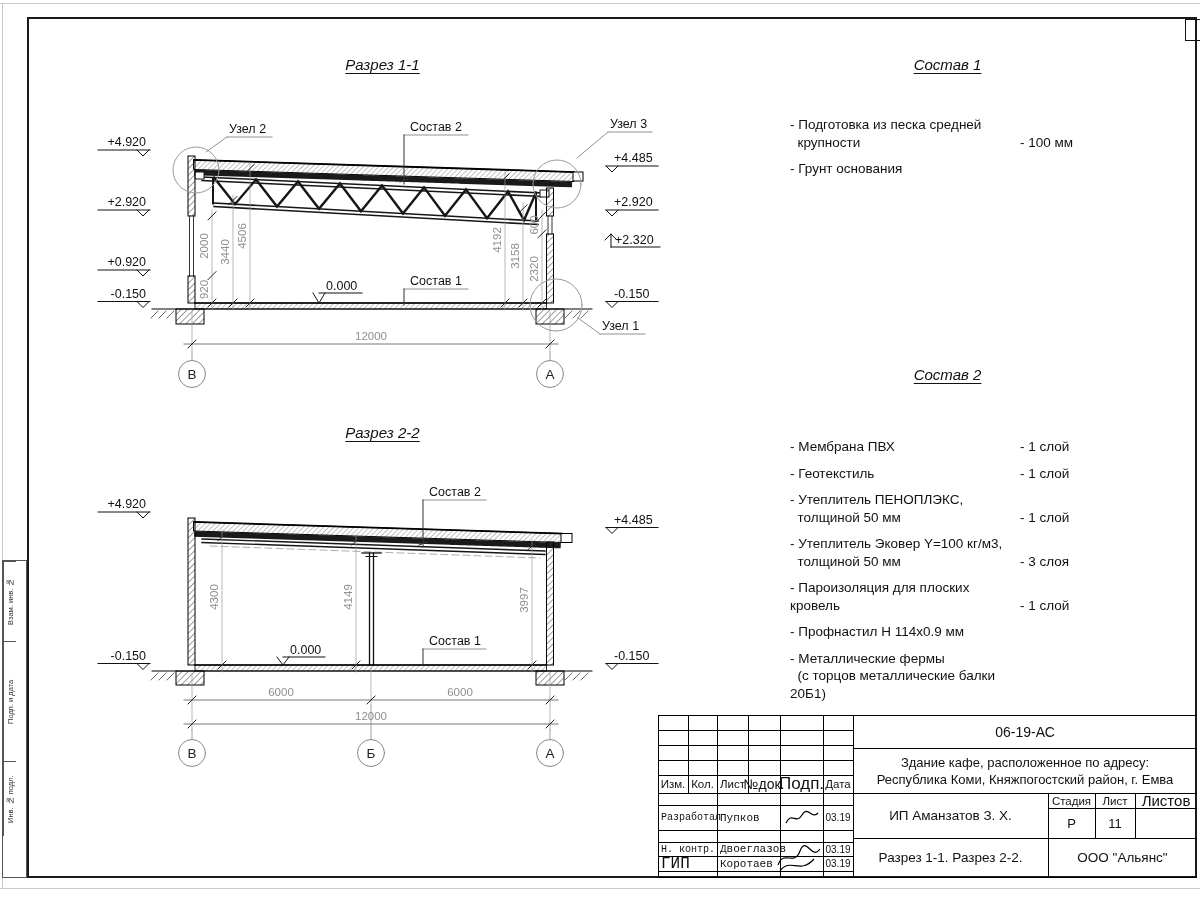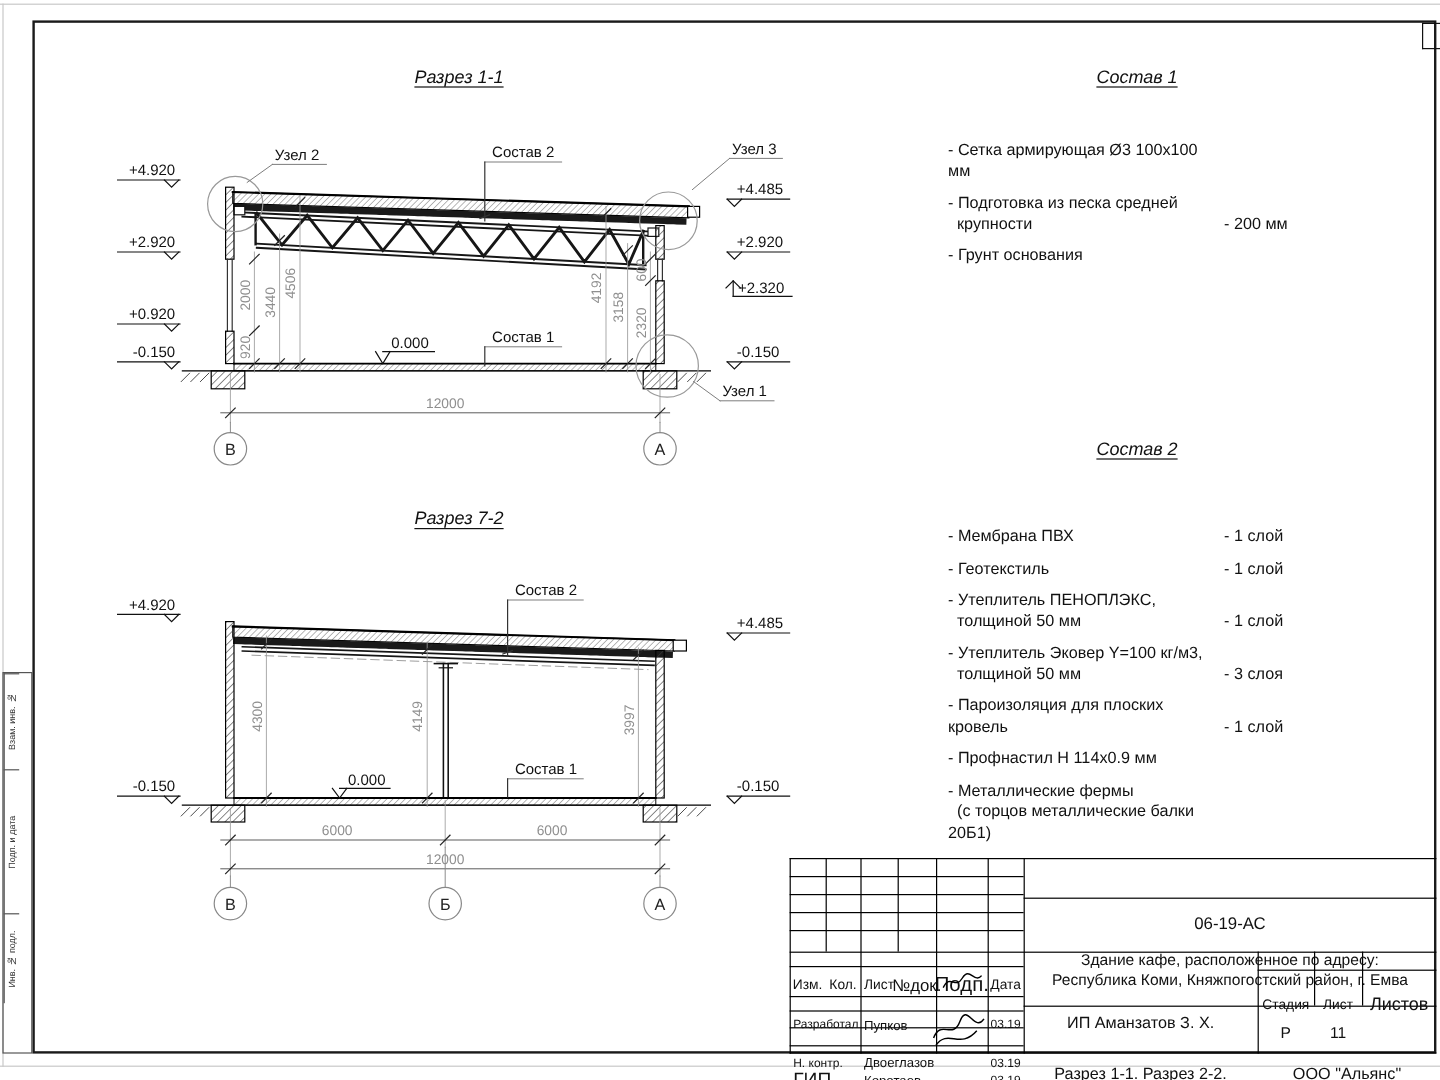--- a/index.html
+++ b/index.html
@@ -14,22 +14,22 @@
              text-decoration:underline;text-underline-offset:3px;color:#111;}
   .sostav{position:absolute;width:302px;font-size:13.5px;line-height:17.5px;}
   .sostav .item{display:flex;margin-bottom:9px;}
   .sostav .nm{flex:1;white-space:pre-wrap;}
   .sostav .vl{width:72px;white-space:pre-wrap;align-self:flex-end;}
   .notes{position:absolute;left:205px;top:796px;font-size:13px;line-height:15.5px;}
   
   #tb{position:absolute;left:658px;top:715px;width:539px;height:163px;}
   #tb .vl{position:absolute;width:1px;background:#000;}
   #tb .hl{position:absolute;height:1px;background:#000;}
-  #tb .c{position:absolute;display:flex;align-items:center;justify-content:center;text-align:center;margin-top:37px;}
-  #tb .cl{justify-content:flex-start;text-align:center;}
+  #tb .c{position:absolute;display:flex;align-items:center;justify-content:center;text-align:center;}
+  #tb .cl{justify-content:flex-start;text-align:center;font-family:Liberation Mono, monospace;}
   
   #strip{position:absolute;left:2px;top:560px;width:25px;height:318px;border:1px solid #555;box-sizing:border-box;}
   #strip .cell{position:absolute;left:0;width:12px;border-right:1px solid #555;border-bottom:1px solid #555;
                display:flex;align-items:center;justify-content:center;
                writing-mode:vertical-rl;transform:rotate(180deg);font-size:7.5px;color:#333;}
   .pre{white-space:pre-line;}
   svg text{font-family:"Liberation Sans",sans-serif;}
   .td{font-size:11.5px;fill:#8f8f8f;}
   .te{font-size:12.5px;fill:#111;}
   .tl{font-size:12.5px;fill:#111;}
@@ -47,33 +47,29 @@
   <div class="frame"></div>
   <div class="cornerbox"></div>
 
   <div id="strip">
     <div class="cell" style="top:0;height:79px">Взам. инв. №</div>
     <div class="cell" style="top:80px;height:119px">Подп. и дата</div>
     <div class="cell" style="top:200px;height:74px">Инв. № подл.</div>
   </div>
 
   <div class="sec-title" style="left:310px;top:56px;width:145px">Разрез 1-1</div>
-  <div class="sec-title" style="left:310px;top:424px;width:145px">Разрез 7-2</div>
+  <div class="sec-title" style="left:310px;top:424px;width:145px">Разрез 2-2</div>
   <div class="sec-title" style="left:875px;top:56px;width:145px">Состав 1</div>
   <div class="sec-title" style="left:875px;top:366px;width:145px">Состав 2</div>
 
   <div class="sostav" style="left:790px;top:116px">
     <div class="item">
-        <div class="nm">- Сетка армирующая Ø3 100х100 мм</div>
-        <div class="vl"></div>
-      </div>
-    <div class="item">
         <div class="nm">- Подготовка из песка средней
   крупности</div>
-        <div class="vl">- 200 мм</div>
+        <div class="vl">- 100 мм</div>
       </div>
     <div class="item">
         <div class="nm">- Грунт основания</div>
         <div class="vl"></div>
       </div>
   </div>
 
   <div class="sostav" style="left:790px;top:438px">
     <div class="item">
         <div class="nm">- Мембрана ПВХ</div>

